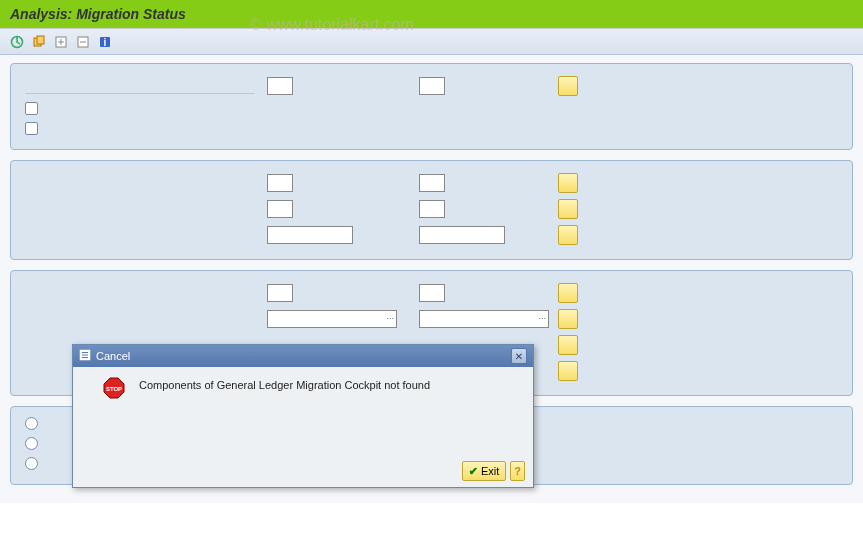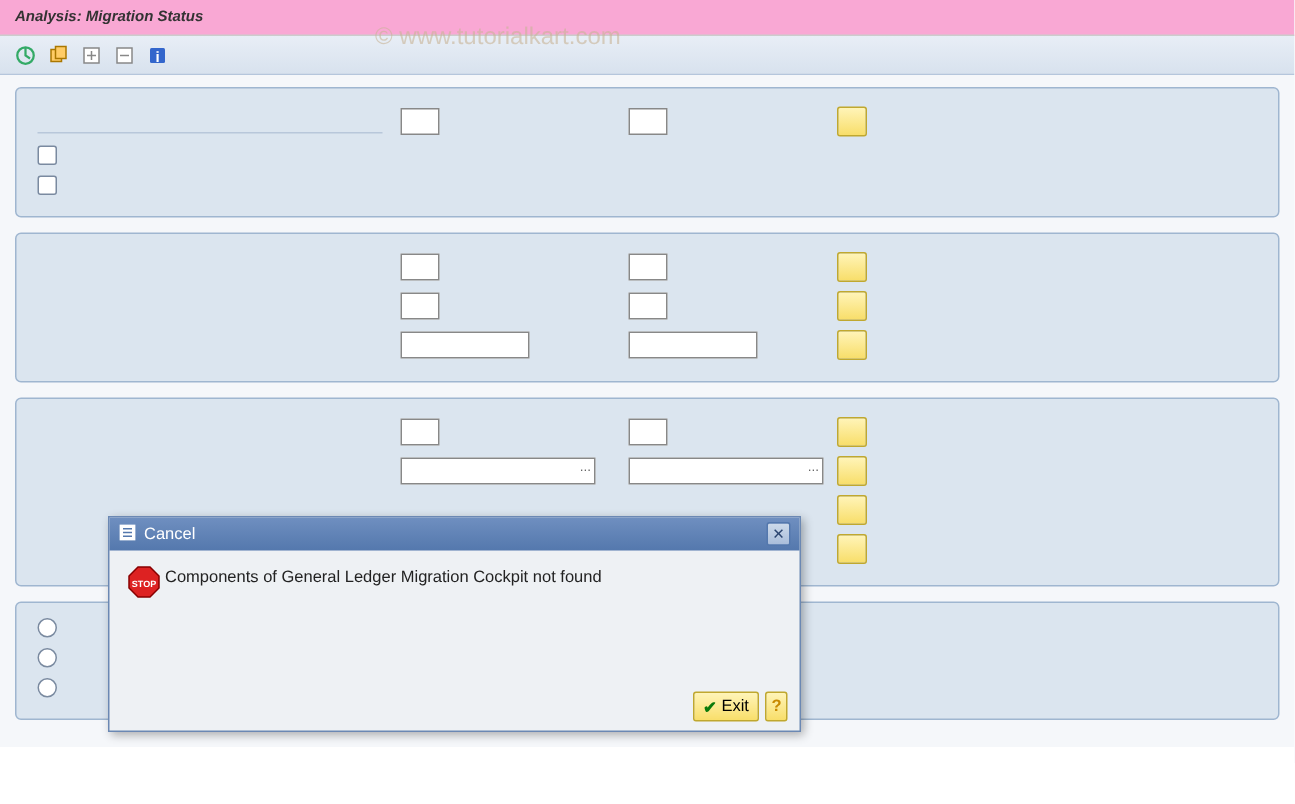--- a/index.html
+++ b/index.html
@@ -6,24 +6,24 @@
     body {
       font-family: Arial, sans-serif;
       font-size: 11px;
       background: #fff;
       width: 863px;
       height: 536px;
       position: relative;
       overflow: hidden;
     }
     .titlebar {
-      background: #f9a8d4;
+      background: #84cc16;
       border-bottom: 1px solid #ccc;
       padding: 6px 10px;
-      font-size: 10px;
+      font-size: 14px;
       font-weight: bold;
       font-style: italic;
       color: #333;
     }
     .toolbar {
       background: linear-gradient(#e8eef6, #d8e2ee);
       border-bottom: 1px solid #b5c6dc;
       padding: 3px 8px;
       display: flex;
       gap: 4px;
@@ -133,24 +133,25 @@
       background: linear-gradient(#cddaea,#a9bdda);
       border: 1px solid #5478ad;
       border-radius: 2px;
       display:flex; align-items:center; justify-content:center;
       font-size: 10px; color:#2b4570;
       cursor: pointer;
     }
     .dlg-body {
       padding: 10px 12px;
       display: flex;
-      gap: 3px;
+      gap: 14px;
       font-size: 11px;
       color: #222;
       line-height: 1.5;
+      margin-left: 18px;
     }
     .stop-icon {
       width: 22px; height: 22px; flex-shrink:0;
     }
     .dlg-footer {
       position: absolute;
       bottom: 6px; right: 8px;
       display:flex; gap:4px;
     }
     .dlg-btn {

